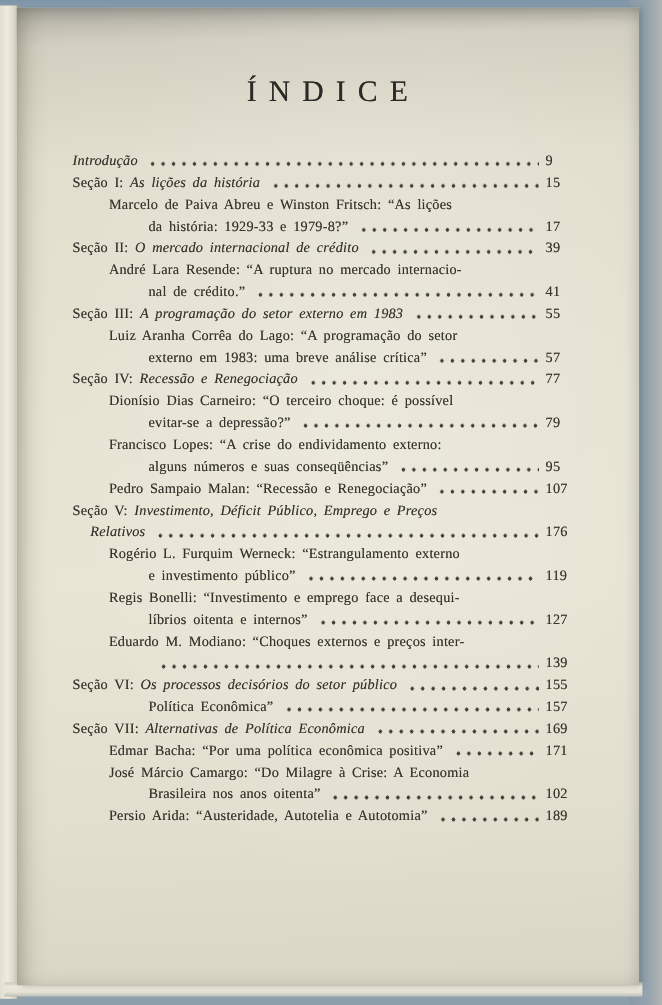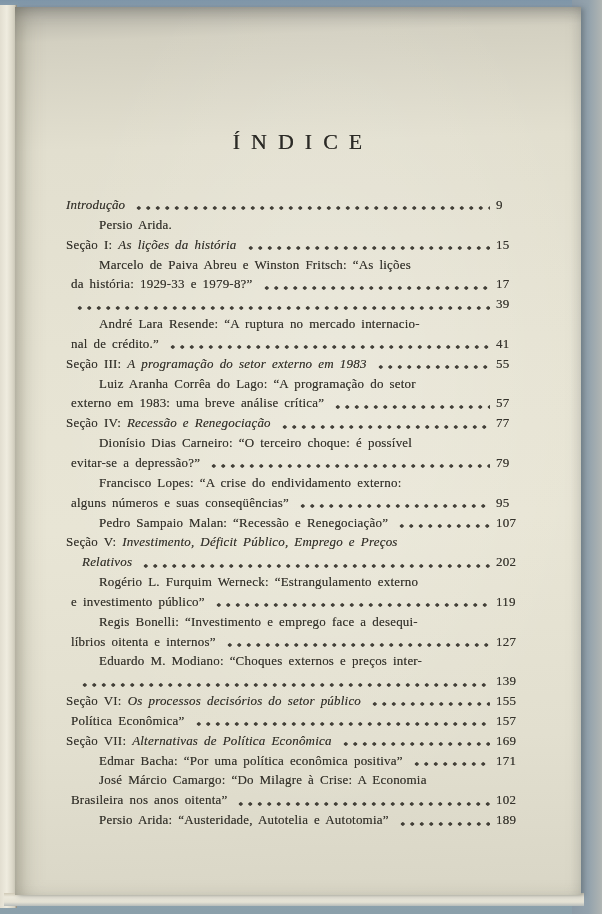--- a/index.html
+++ b/index.html
@@ -33,35 +33,35 @@
         #b3b1a6 0%, #d3d0c1 4%, #e2dfcf 16%,
         var(--page,#e6e3d3) 38%, #e8e5d5 58%,
         #e2dfcf 82%, #d9d6c6 100%);
     box-shadow:
       inset 16px 0 24px -14px rgba(88,83,66,0.50),
       inset -7px 0 16px -9px rgba(105,112,114,0.38),
       inset 0 10px 18px -10px rgba(70,75,78,0.45),
       3px 1px 5px rgba(55,66,72,0.35);
   }
   .page-title{
-    margin-top:120px;text-align:center;text-indent:10px;
-    font-size:22px;letter-spacing:11px;color:#2b2a26;
+    margin-top:61px;text-align:center;text-indent:10px;
+    font-size:27px;letter-spacing:11px;color:#2b2a26;
     line-height:30px;
     text-shadow:0 0 .6px rgba(40,38,32,.65);
   }
   .toc{margin-top:38px;color:var(--ink,#35332c);}
   .row{
     display:flex;align-items:flex-start;
     font-size:13px;line-height:19.85px;white-space:nowrap;
     padding-right:57px;word-spacing:2.5px;letter-spacing:.2px;
     text-shadow:0 0 .5px rgba(45,42,36,.55);
   }
   .i0{padding-left:51px}
   .i1{padding-left:84px}
-  .i2{padding-left:56px}
+  .i2{padding-left:120px}
   .i3{padding-left:67px}
   .it{font-style:italic}
   .part{white-space:pre}
   .dots{
     flex:1;align-self:stretch;min-width:0;
     margin:0 6px 0 9px;
     background-image:radial-gradient(circle, rgba(48,45,38,.9) 1.5px, rgba(48,45,38,0) 1.9px);
     background-repeat:repeat-x;
     background-size:9.5px 4px;
     background-position:left bottom 4.5px;
@@ -76,37 +76,35 @@
 <div class="bottom-edges"></div>
 
 <div class="page">
   <div class="page-title">ÍNDICE</div>
   <div class="toc">
       <div class="row i0">
         <span><span class="part it">Introdução</span></span>
         <span class="dots"></span>
         <span class="pagenum">9</span>
       </div>
-      <div class="row i1">
-        <span><span class="part">Persio Arida.</span></span>
-      </div>
       <div class="row i0">
         <span><span class="part">Seção I: </span><span class="part it">As lições da história</span></span>
         <span class="dots"></span>
         <span class="pagenum">15</span>
       </div>
       <div class="row i1">
         <span><span class="part">Marcelo de Paiva Abreu e Winston Fritsch: “As lições</span></span>
       </div>
       <div class="row i2">
         <span><span class="part">da história: 1929-33 e 1979-8?”</span></span>
         <span class="dots"></span>
         <span class="pagenum">17</span>
       </div>
       <div class="row i0">
+        <span><span class="part">Seção II: </span><span class="part it">O mercado internacional de crédito</span></span>
         <span class="dots"></span>
         <span class="pagenum">39</span>
       </div>
       <div class="row i1">
         <span><span class="part">André Lara Resende: “A ruptura no mercado internacio-</span></span>
       </div>
       <div class="row i2">
         <span><span class="part">nal de crédito.”</span></span>
         <span class="dots"></span>
         <span class="pagenum">41</span>
@@ -149,21 +147,21 @@
         <span><span class="part">Pedro Sampaio Malan: “Recessão e Renegociação”</span></span>
         <span class="dots"></span>
         <span class="pagenum">107</span>
       </div>
       <div class="row i0">
         <span><span class="part">Seção V: </span><span class="part it">Investimento, Déficit Público, Emprego e Preços</span></span>
       </div>
       <div class="row i3">
         <span><span class="part it">Relativos</span></span>
         <span class="dots"></span>
-        <span class="pagenum">202</span>
+        <span class="pagenum">176</span>
       </div>
       <div class="row i1">
         <span><span class="part">Rogério L. Furquim Werneck: “Estrangulamento externo</span></span>
       </div>
       <div class="row i2">
         <span><span class="part">e investimento público”</span></span>
         <span class="dots"></span>
         <span class="pagenum">119</span>
       </div>
       <div class="row i1">

